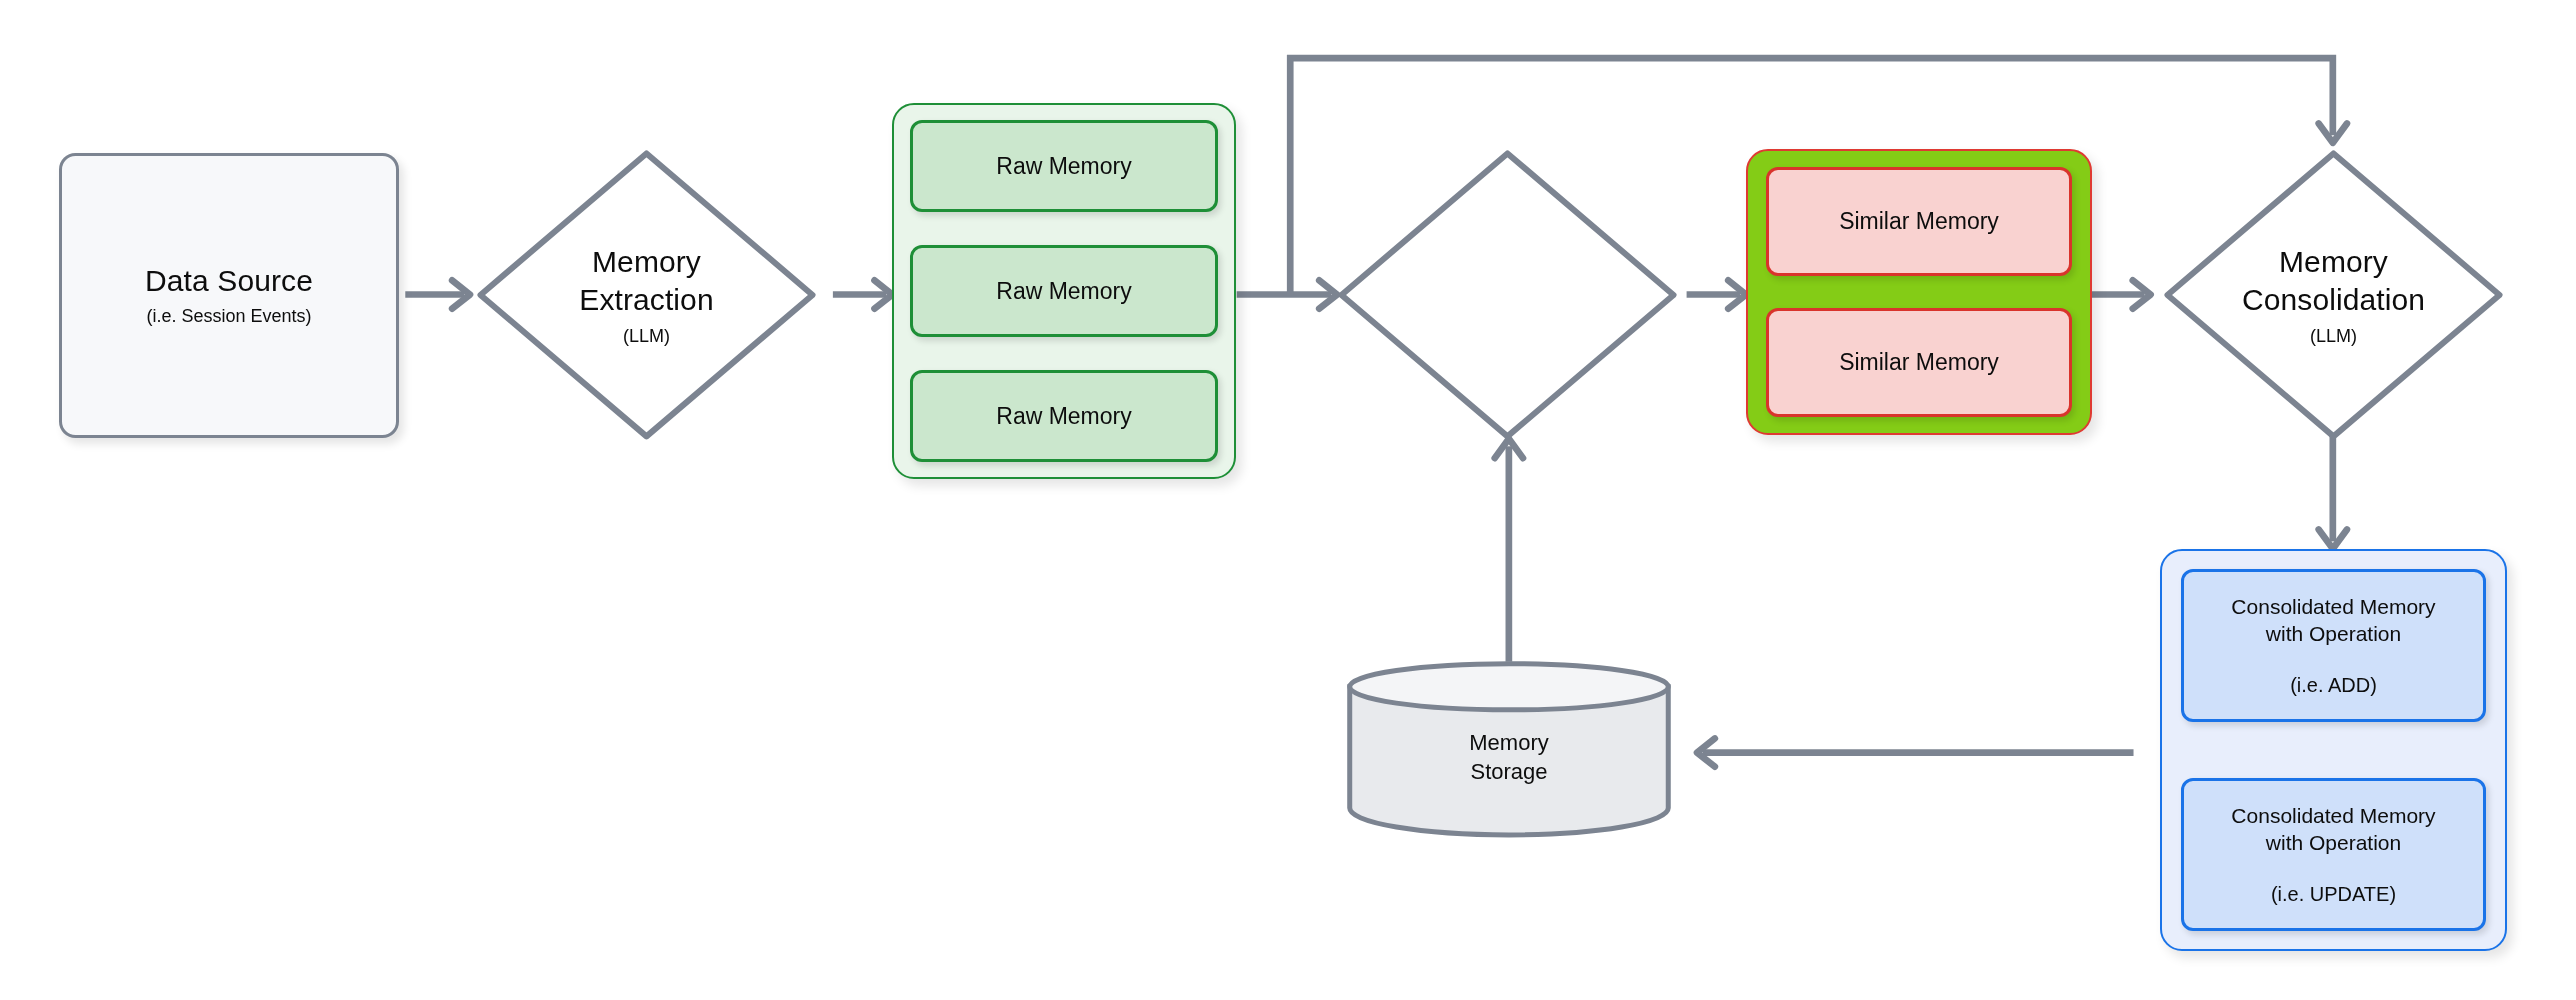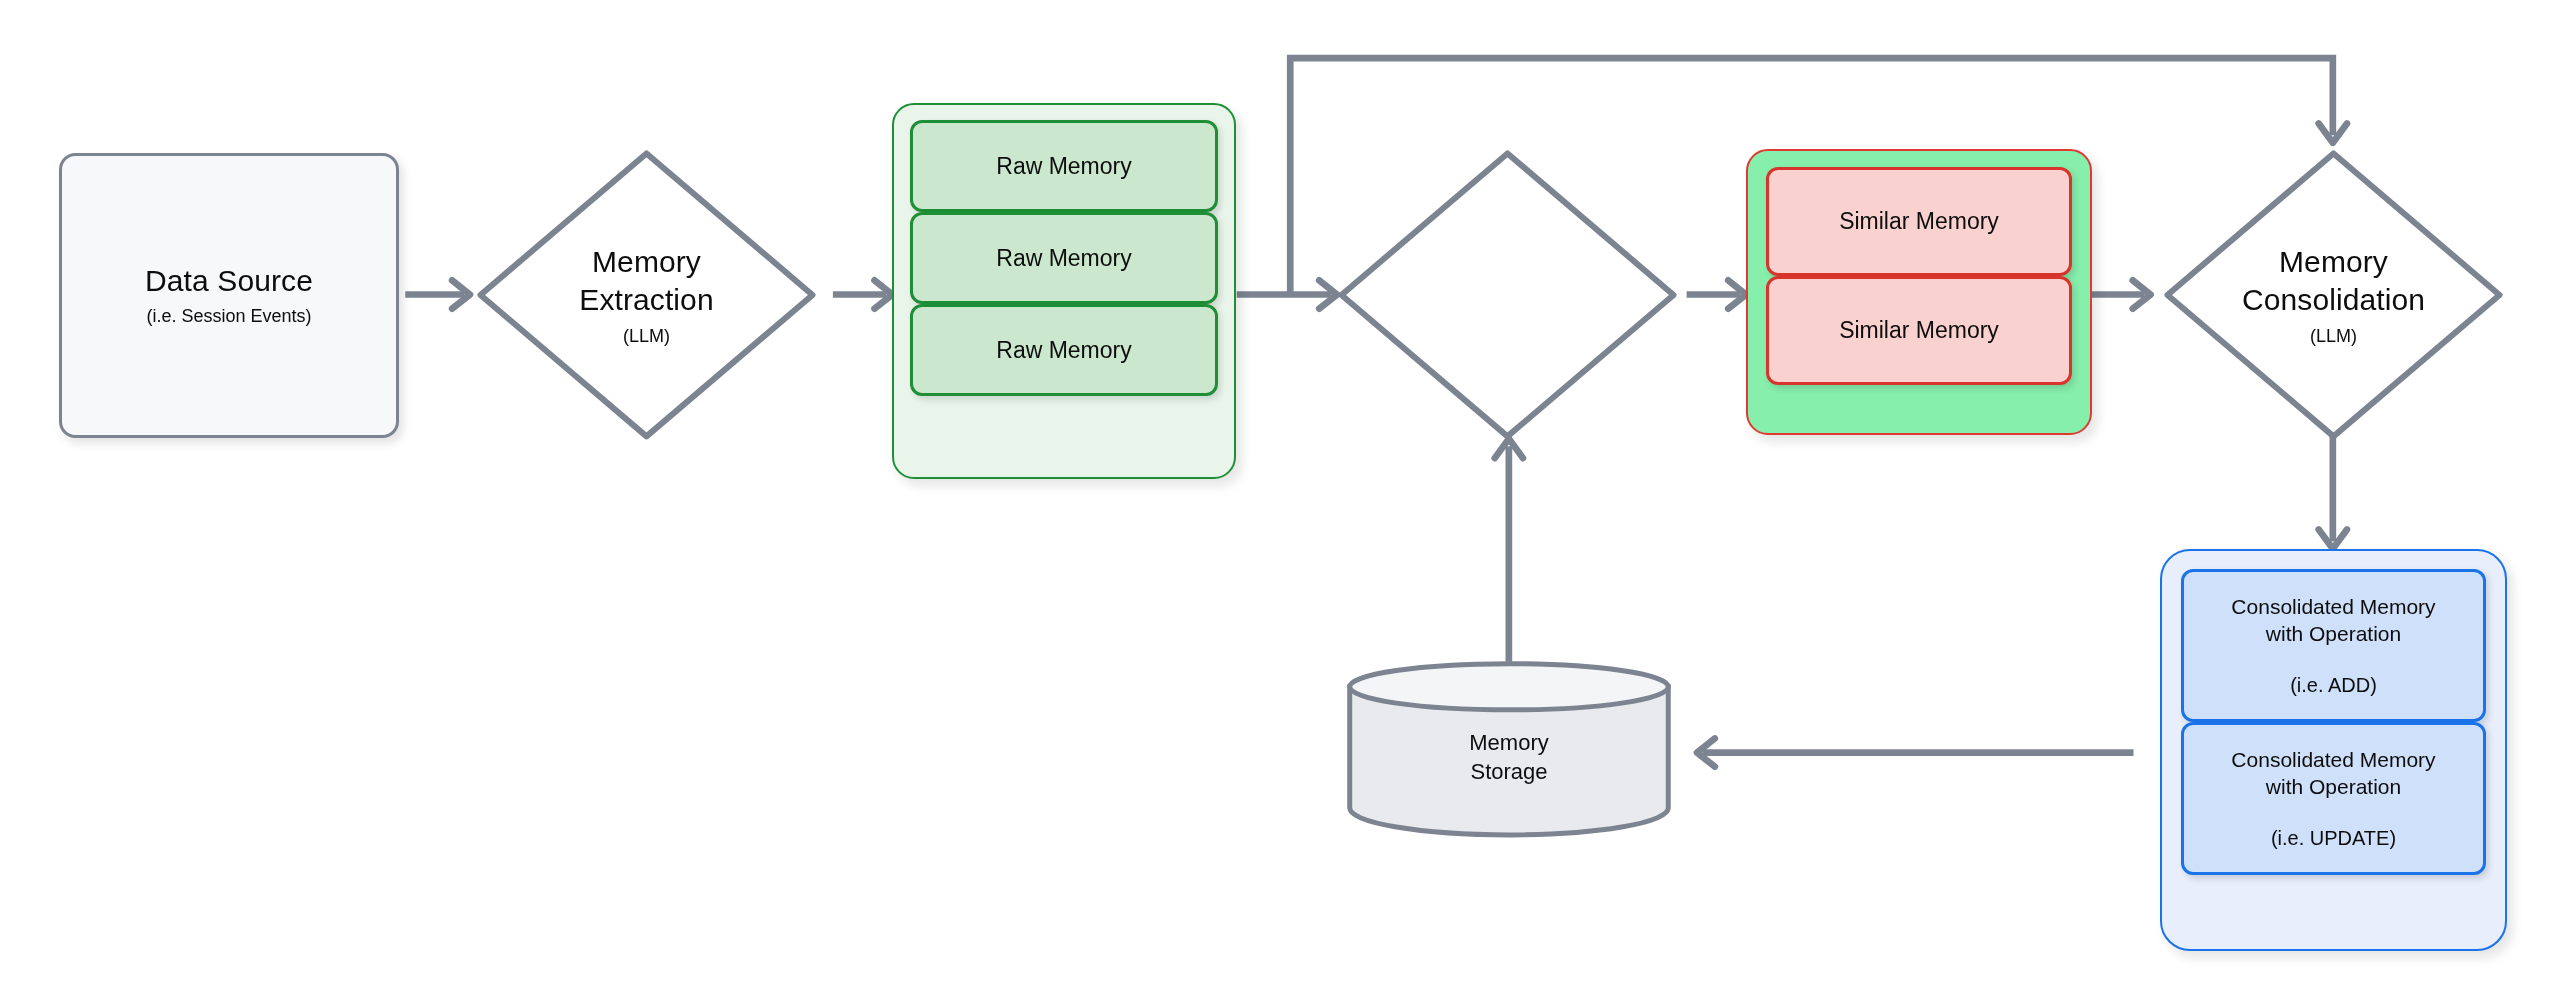--- a/index.html
+++ b/index.html
@@ -51,24 +51,25 @@
     text-align:center;line-height:1.25;
     pointer-events:none;
   }
 
   
   .group{
     border-radius:22px;
     box-sizing:border-box;
     display:flex;
     flex-direction:column;
+    justify-content:space-between;
     box-shadow:5.2px 6.7px 10.4px rgba(0,0,0,.10);
   }
   .group.green{background:#e9f5ea;border:2.2px solid #1e8f37;padding:15px 16.4px;}
-  .group.red{background:#86efac;border:2.2px solid #df3a32;padding:16.4px 18px;}
+  .group.red{background:#84cc16;border:2.2px solid #df3a32;padding:16.4px 18px;}
   .group.blue{background:#e8eefc;border:2.2px solid #1a73e8;padding:18px 19.3px;}
 
   .chip{
     box-sizing:border-box;
     border-radius:12px;
     display:flex;align-items:center;justify-content:center;
     text-align:center;
     box-shadow:3px 3.7px 6px rgba(0,0,0,.13);
   }
   .chip.green{background:#cbe7cd;border:3.7px solid #1e8f37;}
@@ -191,21 +192,21 @@
     <svg viewBox="0 0 458 392">
       <path d="M229 6 L452 196 L229 386 L6 196 Z" fill="#ffffff" stroke="#7c8491" stroke-width="6" stroke-linejoin="round" vector-effect="non-scaling-stroke"></path>
     </svg>
     <div class="diamond-label">
       <span class="t-main">Memory</span><br>
       <span class="t-main">Consolidation</span>
       <span class="t-sub">(LLM)</span>
     </div>
   </div>
 
-  <div class="node group blue" style="left:2160px;top:549px;width:347px;height:402px;border-radius:30px;">
+  <div class="node group blue" style="left:2160px;top:549px;width:347px;height:402px;">
     <div class="chip blue" style="height:153px;flex-direction:column;">
       <span class="t-boxsmall">Consolidated Memory</span>
       <span class="t-boxsmall">with Operation</span>
       <span class="t-boxsub">(i.e. ADD)</span>
     </div>
     <div class="chip blue" style="height:153px;flex-direction:column;">
       <span class="t-boxsmall">Consolidated Memory</span>
       <span class="t-boxsmall">with Operation</span>
       <span class="t-boxsub">(i.e. UPDATE)</span>
     </div>

